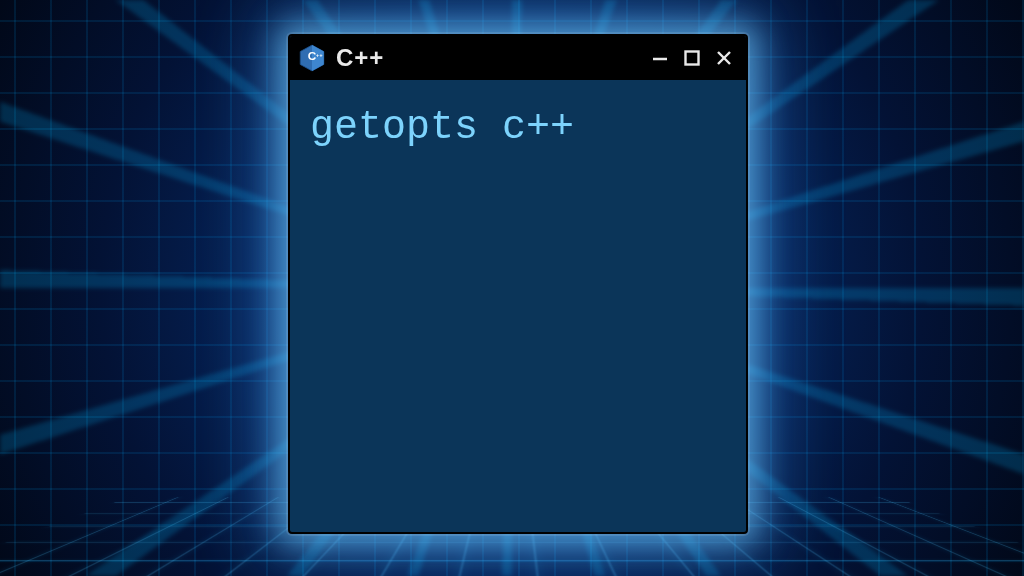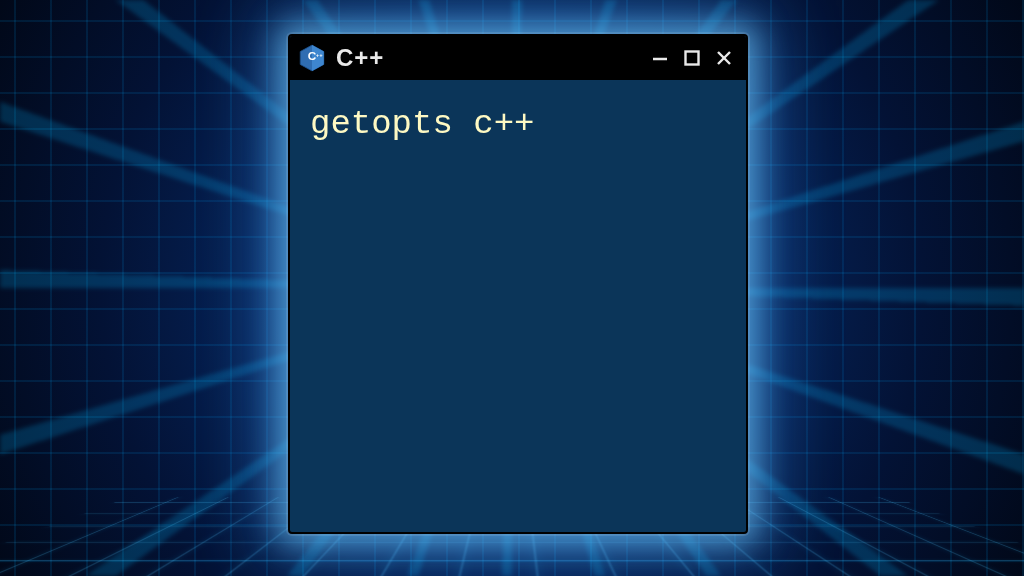--- a/index.html
+++ b/index.html
@@ -79,22 +79,22 @@
   .ctl {
     width: 24px; height: 24px;
     display: flex; align-items: center; justify-content: center;
     color: #e9e9e9; cursor: pointer;
   }
   .ctl svg { width: 20px; height: 20px; stroke: currentColor; fill: none; stroke-width: 2.4; }
 
   .content {
     flex: 1 1 auto;
     padding: 24px 20px;
-    color: #fef9c3;
-    font-size: 34px;
+    color: #7dd3fc;
+    font-size: 40px;
     line-height: 1.2;
     font-family: "Consolas", "Menlo", "Courier New", monospace;
     white-space: pre;
   }
 </style>
 </head>
 <body>
 
 <div class="bg">
   <div class="rays"></div>

